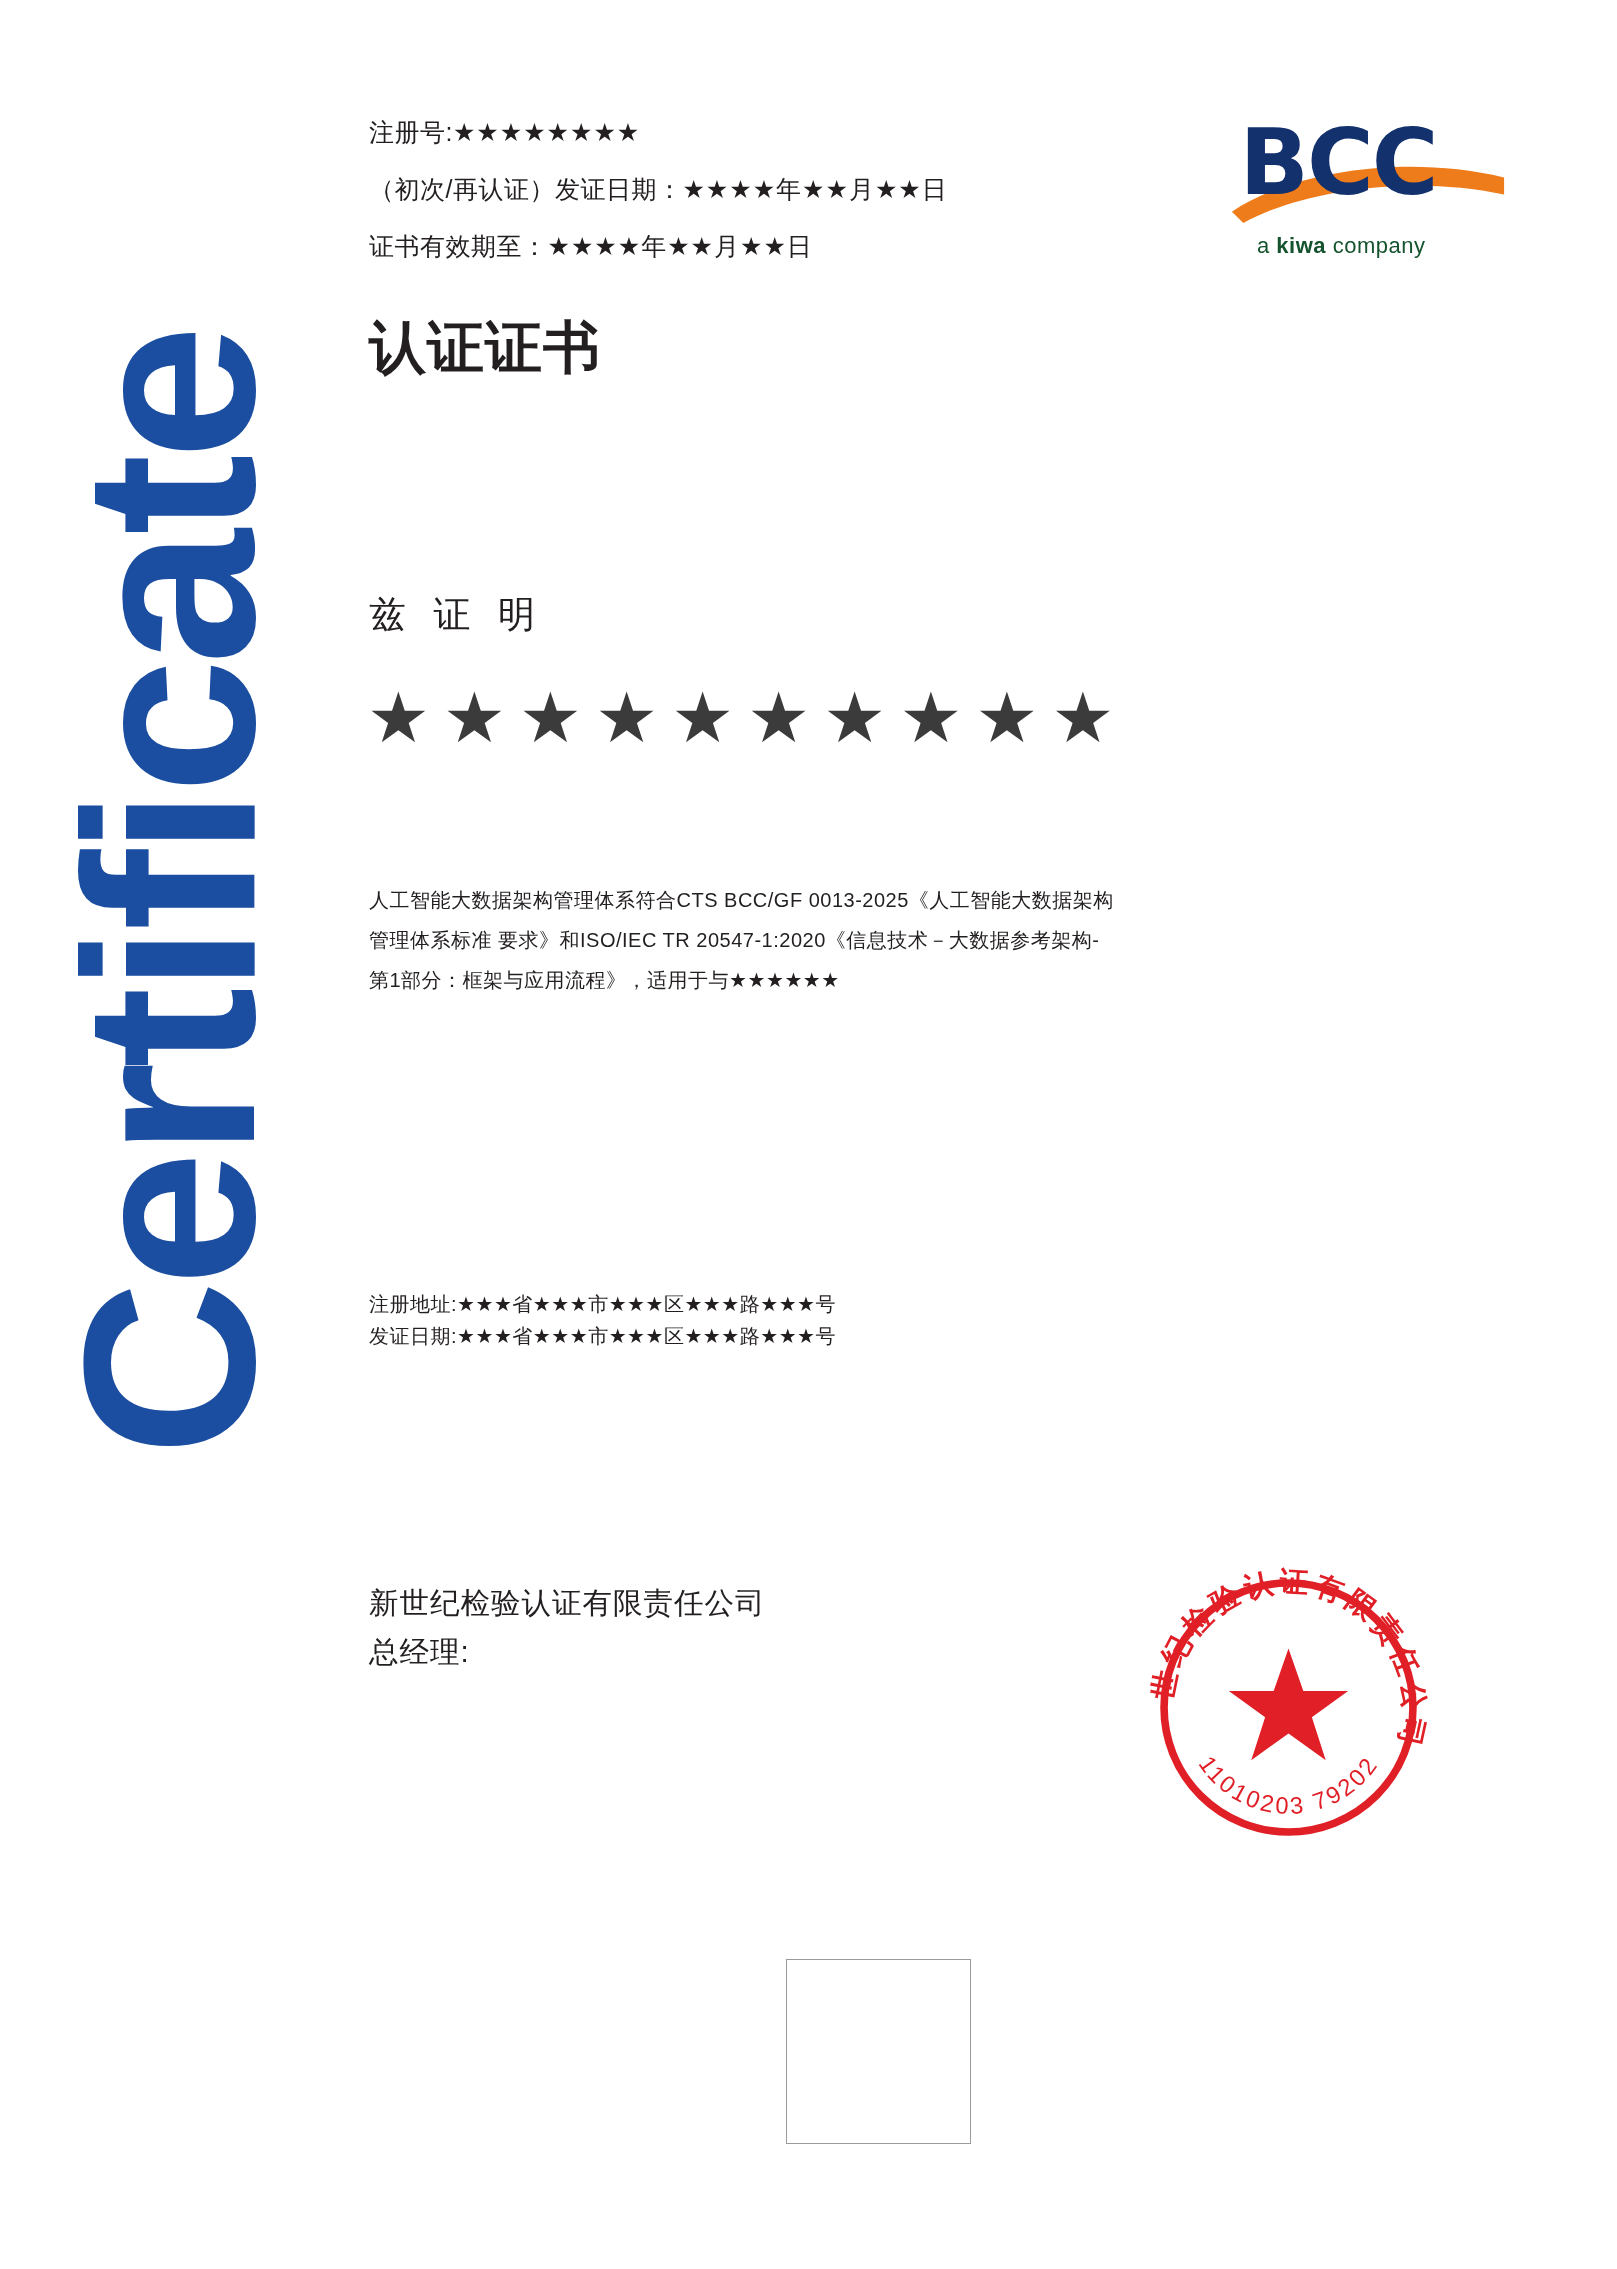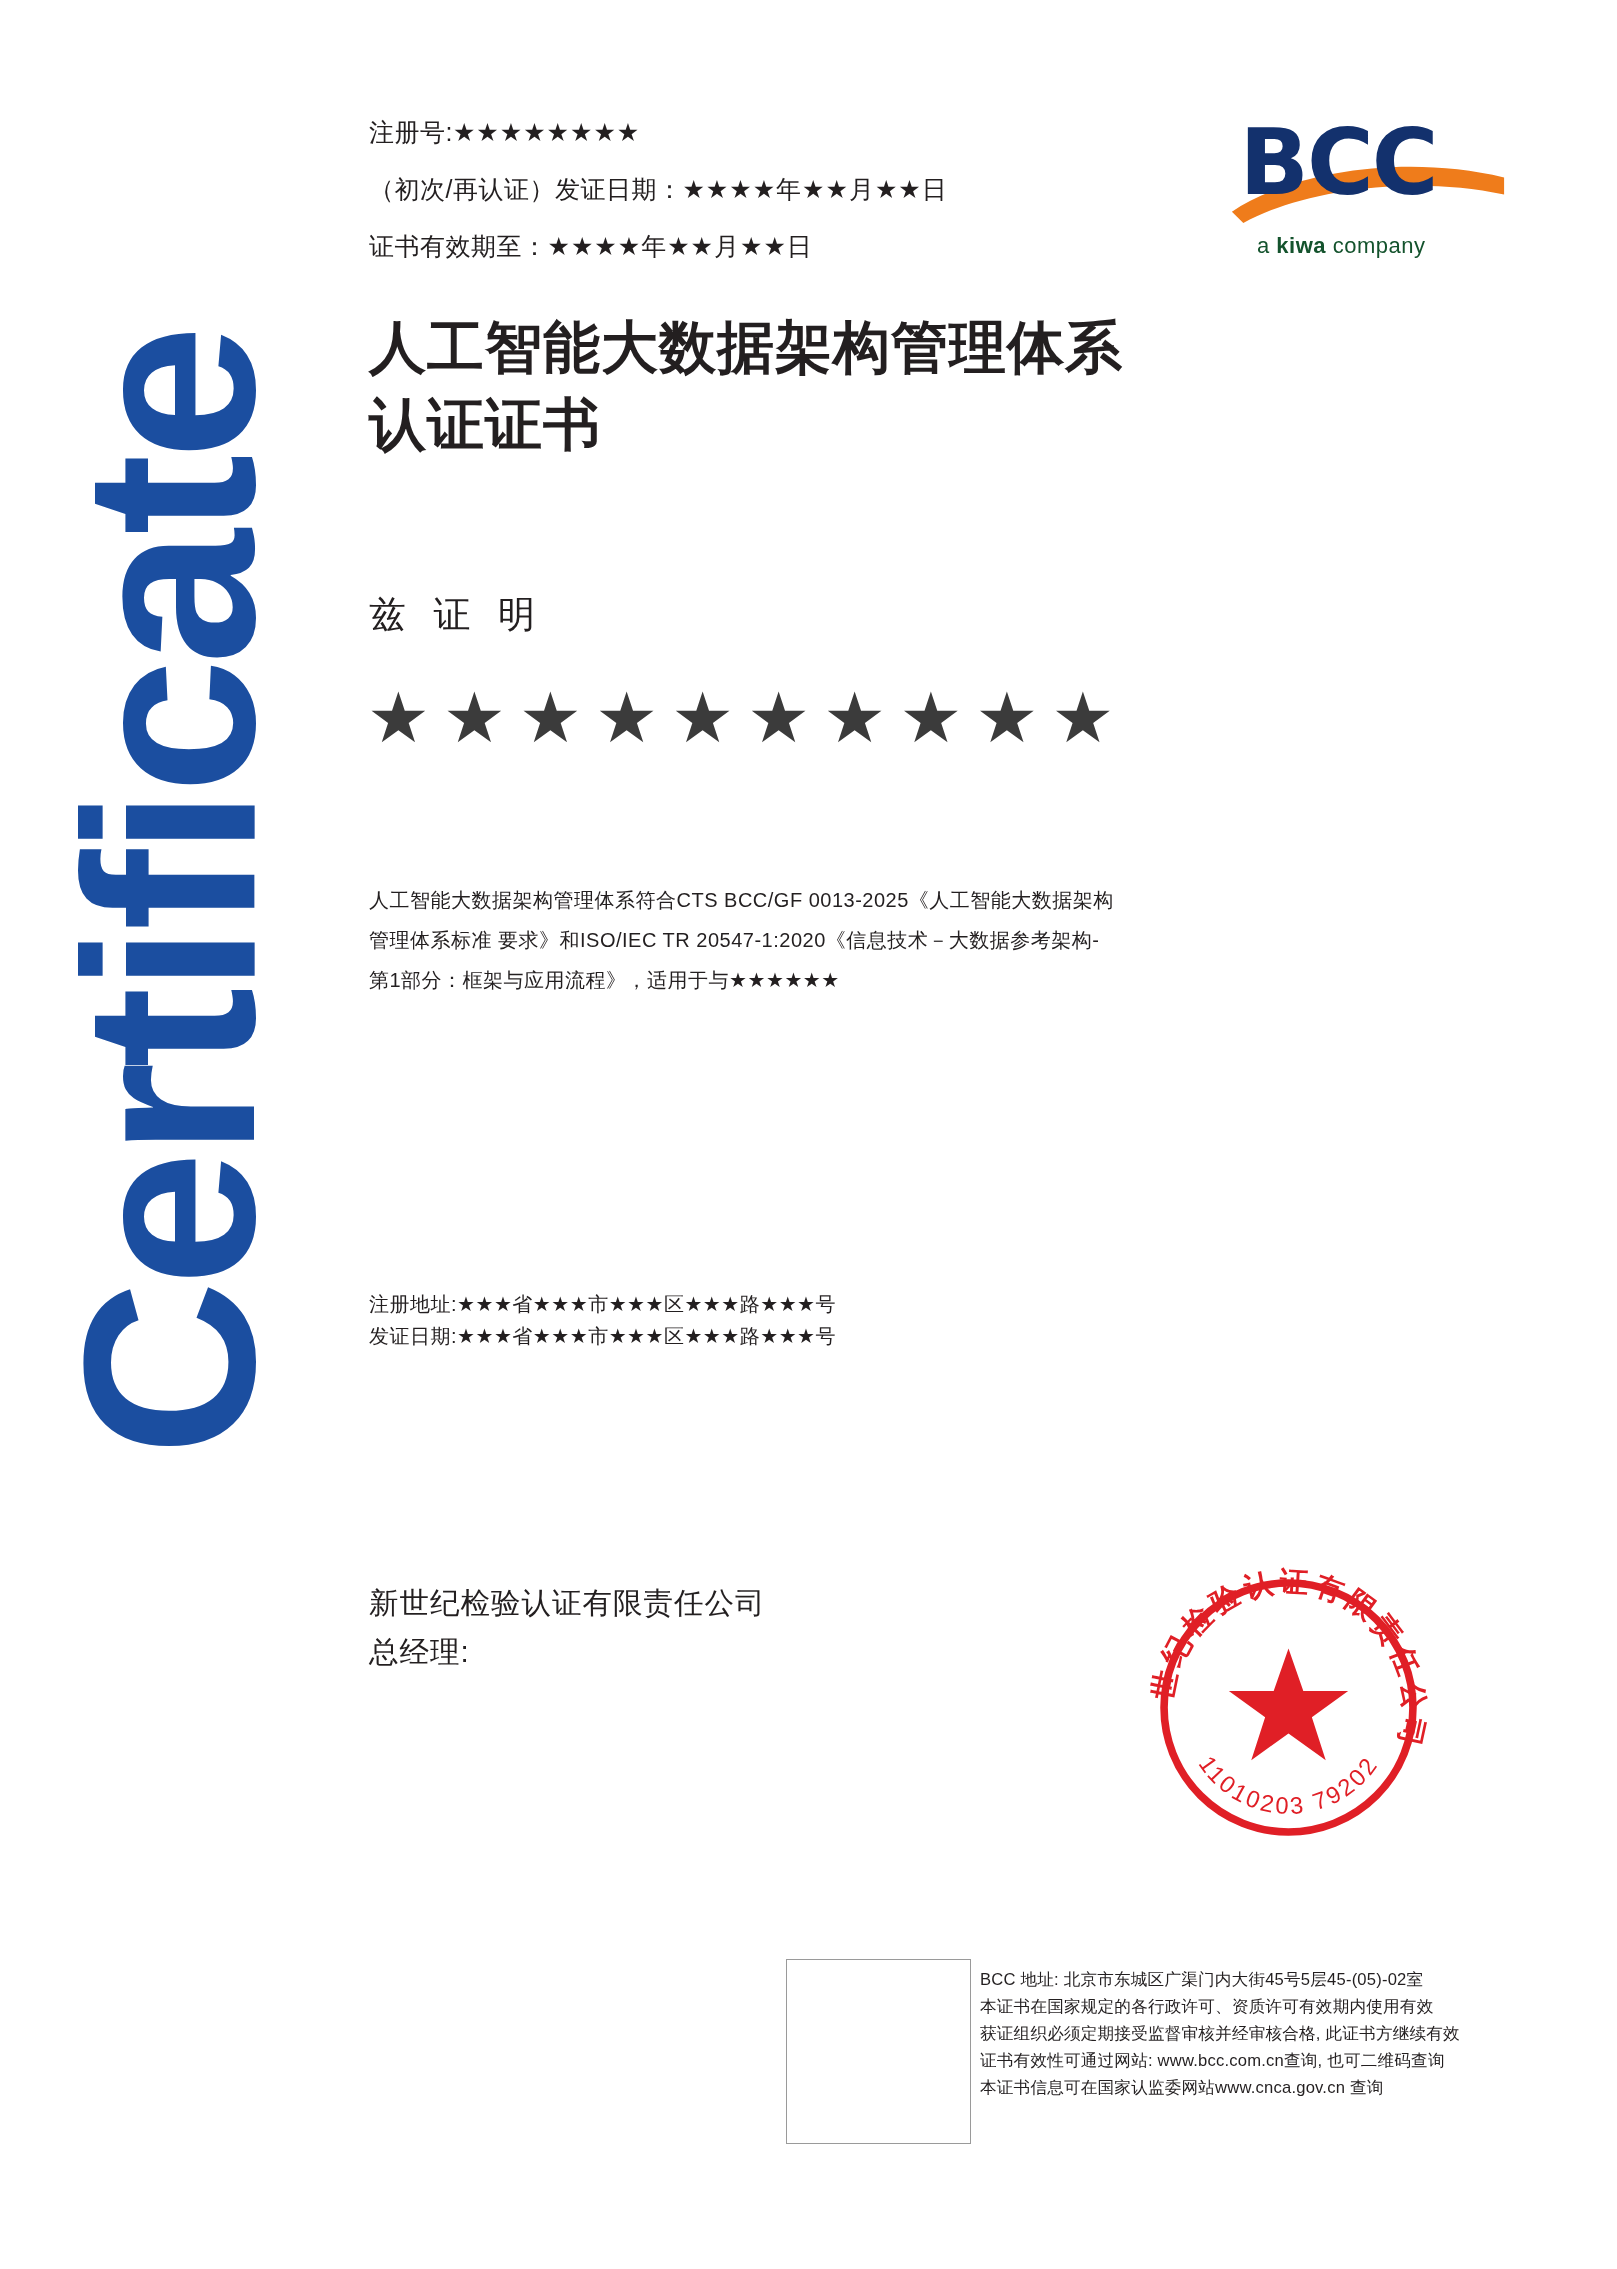--- a/index.html
+++ b/index.html
@@ -221,21 +221,20 @@
 
   <div class="logo-wrap">
     <svg class="logo-swoosh" viewBox="0 0 290 86">
       <path d="M2 70 C 60 30, 180 8, 288 34 L 288 52 C 185 30, 70 50, 14 82 Z" fill="#ef7c1b"></path>
     </svg>
     <div class="logo-bcc">BCC</div>
     <div class="logo-kiwa"><span>a </span><b>kiwa</b><span> company</span></div>
   </div>
 
   <div class="title">
-    <div>人工智能大数据架构管理体系</div>
     <div>认证证书</div>
   </div>
 
   <div class="hereby">兹 证 明</div>
 
   <div class="company-stars">★★★★★★★★★★</div>
 
   <div class="body-text">
     <div>人工智能大数据架构管理体系符合CTS BCC/GF 0013-2025《人工智能大数据架构</div>
     <div>管理体系标准 要求》和ISO/IEC TR 20547-1:2020《信息技术－大数据参考架构-</div>
@@ -266,22 +265,15 @@
         <textPath href="#ringpath" startOffset="26%" text-anchor="middle">新世纪检验认证有限责任公司</textPath>
       </text>
       <text font-family="'Liberation Sans', sans-serif" font-size="25" fill="#e01f26" letter-spacing="3">
         <textPath href="#numpath" startOffset="50%" text-anchor="middle">11010203 79202</textPath>
       </text>
     </svg>
   </div>
 
   <div class="qr-box"></div>
 
-  <div class="footer">
-    <div>BCC 地址: 北京市东城区广渠门内大街45号5层45-(05)-02室</div>
-    <div>本证书在国家规定的各行政许可、资质许可有效期内使用有效</div>
-    <div>获证组织必须定期接受监督审核并经审核合格, 此证书方继续有效</div>
-    <div>证书有效性可通过网站: www.bcc.com.cn查询, 也可二维码查询</div>
-    <div>本证书信息可在国家认监委网站www.cnca.gov.cn 查询</div>
-  </div>
 
 </div>
 
 
 </body></html>

